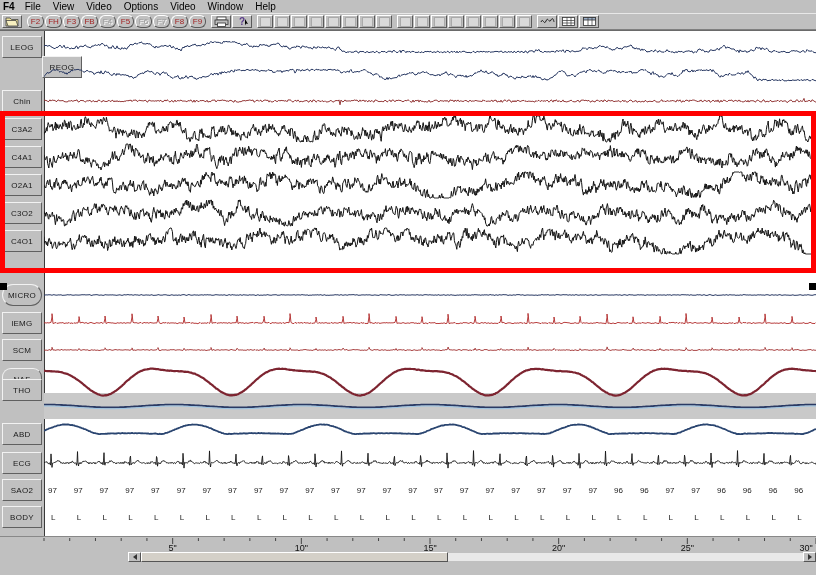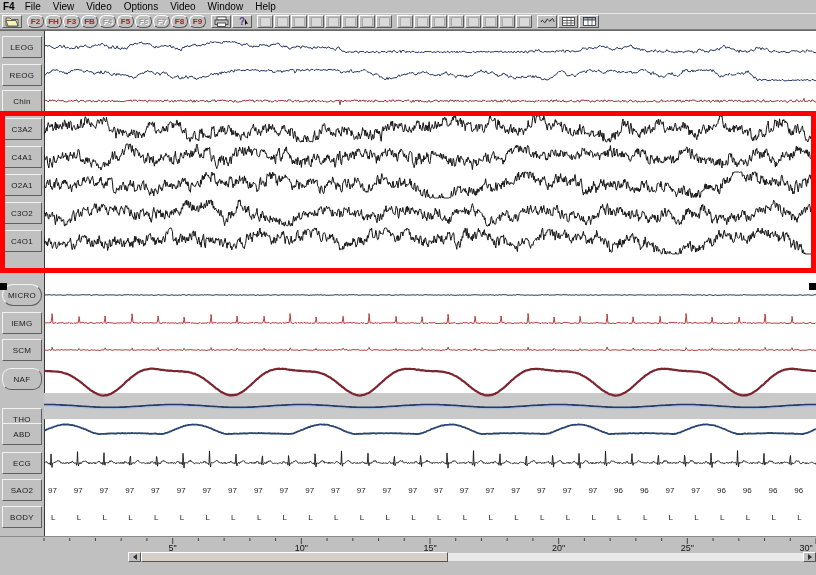--- a/index.html
+++ b/index.html
@@ -15,21 +15,21 @@
   .menubar .mitem{padding:16px 6px;height:13px;line-height:13px;cursor:default;}
   
   .toolbar{position:absolute;left:0;top:13px;width:816px;height:17px;
     background:#c0c0c0;display:flex;align-items:center;
     border-top:1px solid #e8e8e8;border-bottom:1px solid #808080;box-sizing:border-box;padding-left:2px;}
   .tbtn{height:13px;margin-right:1px;background:#c0c0c0;
     border-top:1px solid #ffffff;border-left:1px solid #ffffff;
     border-right:1px solid #5a5a5a;border-bottom:1px solid #5a5a5a;
     display:flex;align-items:center;justify-content:center;box-sizing:border-box;}
   .tbtn.icon{width:20px;}
-  .tbtn.fkey{width:17px;font-size:8px;font-weight:bold;color:#a42424;border-radius:6px;}
+  .tbtn.fkey{width:17px;font-size:8px;font-weight:normal;color:#a42424;border-radius:6px;}
   .tbtn.fkey.off{color:#9a9a9a;text-shadow:1px 1px 0 #fff;}
   .tbtn.dis{width:16px;}
   .tbtn.dis .ph{width:9px;height:8px;background:#d9d9d9;border:1px solid #aaa;}
   .tbsep{width:4px;height:14px;}
   
   .main{position:absolute;left:0;top:30px;width:816px;height:506px;background:#c0c0c0;
     border-top:1px solid #6a6a6a;box-sizing:border-box;}
   .wavebg{position:absolute;left:44px;top:0;width:772px;height:506px;background:#ffffff;
     border-left:1px solid #3a3a3a;box-sizing:border-box;
     background-image:radial-gradient(circle,#b9b9b9 0.6px,rgba(0,0,0,0) 0.7px);
@@ -251,32 +251,32 @@
         <text x="598.9" y="489" font-size="8" fill="#222222" font-family="Liberation Sans, sans-serif">L</text>
         <text x="624.6" y="489" font-size="8" fill="#222222" font-family="Liberation Sans, sans-serif">L</text>
         <text x="650.3" y="489" font-size="8" fill="#222222" font-family="Liberation Sans, sans-serif">L</text>
         <text x="676.1" y="489" font-size="8" fill="#222222" font-family="Liberation Sans, sans-serif">L</text>
         <text x="701.8" y="489" font-size="8" fill="#222222" font-family="Liberation Sans, sans-serif">L</text>
         <text x="727.5" y="489" font-size="8" fill="#222222" font-family="Liberation Sans, sans-serif">L</text>
         <text x="753.3" y="489" font-size="8" fill="#222222" font-family="Liberation Sans, sans-serif">L</text>
       </svg>
     <div id="labels">
         <div class="chbtn" style="top: 5px;">LEOG</div>
-        <div class="chbtn" style="top: 33px;">REOG</div>
+        <div class="chbtn" style="top: 25px; margin-left: 40px;">REOG</div>
         <div class="chbtn" style="top: 59px;">Chin</div>
         <div class="chbtn" style="top: 87px;">C3A2</div>
         <div class="chbtn" style="top: 115px;">C4A1</div>
         <div class="chbtn" style="top: 143px;">O2A1</div>
         <div class="chbtn" style="top: 171px;">C3O2</div>
         <div class="chbtn" style="top: 199px;">C4O1</div>
         <div class="chbtn" style="top: 253px; border-radius: 11px;">MICRO</div>
         <div class="chbtn" style="top: 281px;">lEMG</div>
         <div class="chbtn" style="top: 308px;">SCM</div>
         <div class="chbtn" style="top: 337px; border-radius: 9px;">NAF</div>
-        <div class="chbtn" style="top: 377px;">THO</div>
+        <div class="chbtn" style="top: 348px;">THO</div>
         <div class="chbtn" style="top: 392px;">ABD</div>
         <div class="chbtn" style="top: 421px;">ECG</div>
         <div class="chbtn" style="top: 448px;">SAO2</div>
         <div class="chbtn" style="top: 475px;">BODY</div>
       </div>
     <div id="markers">
         <div class="marker" style="left: 0px; top: 252px;"></div>
         <div class="marker" style="left: 809px; top: 252px;"></div>
       </div>
     <div class="redbox" id="redbox" style="border-color: rgb(255, 0, 0);"></div>

